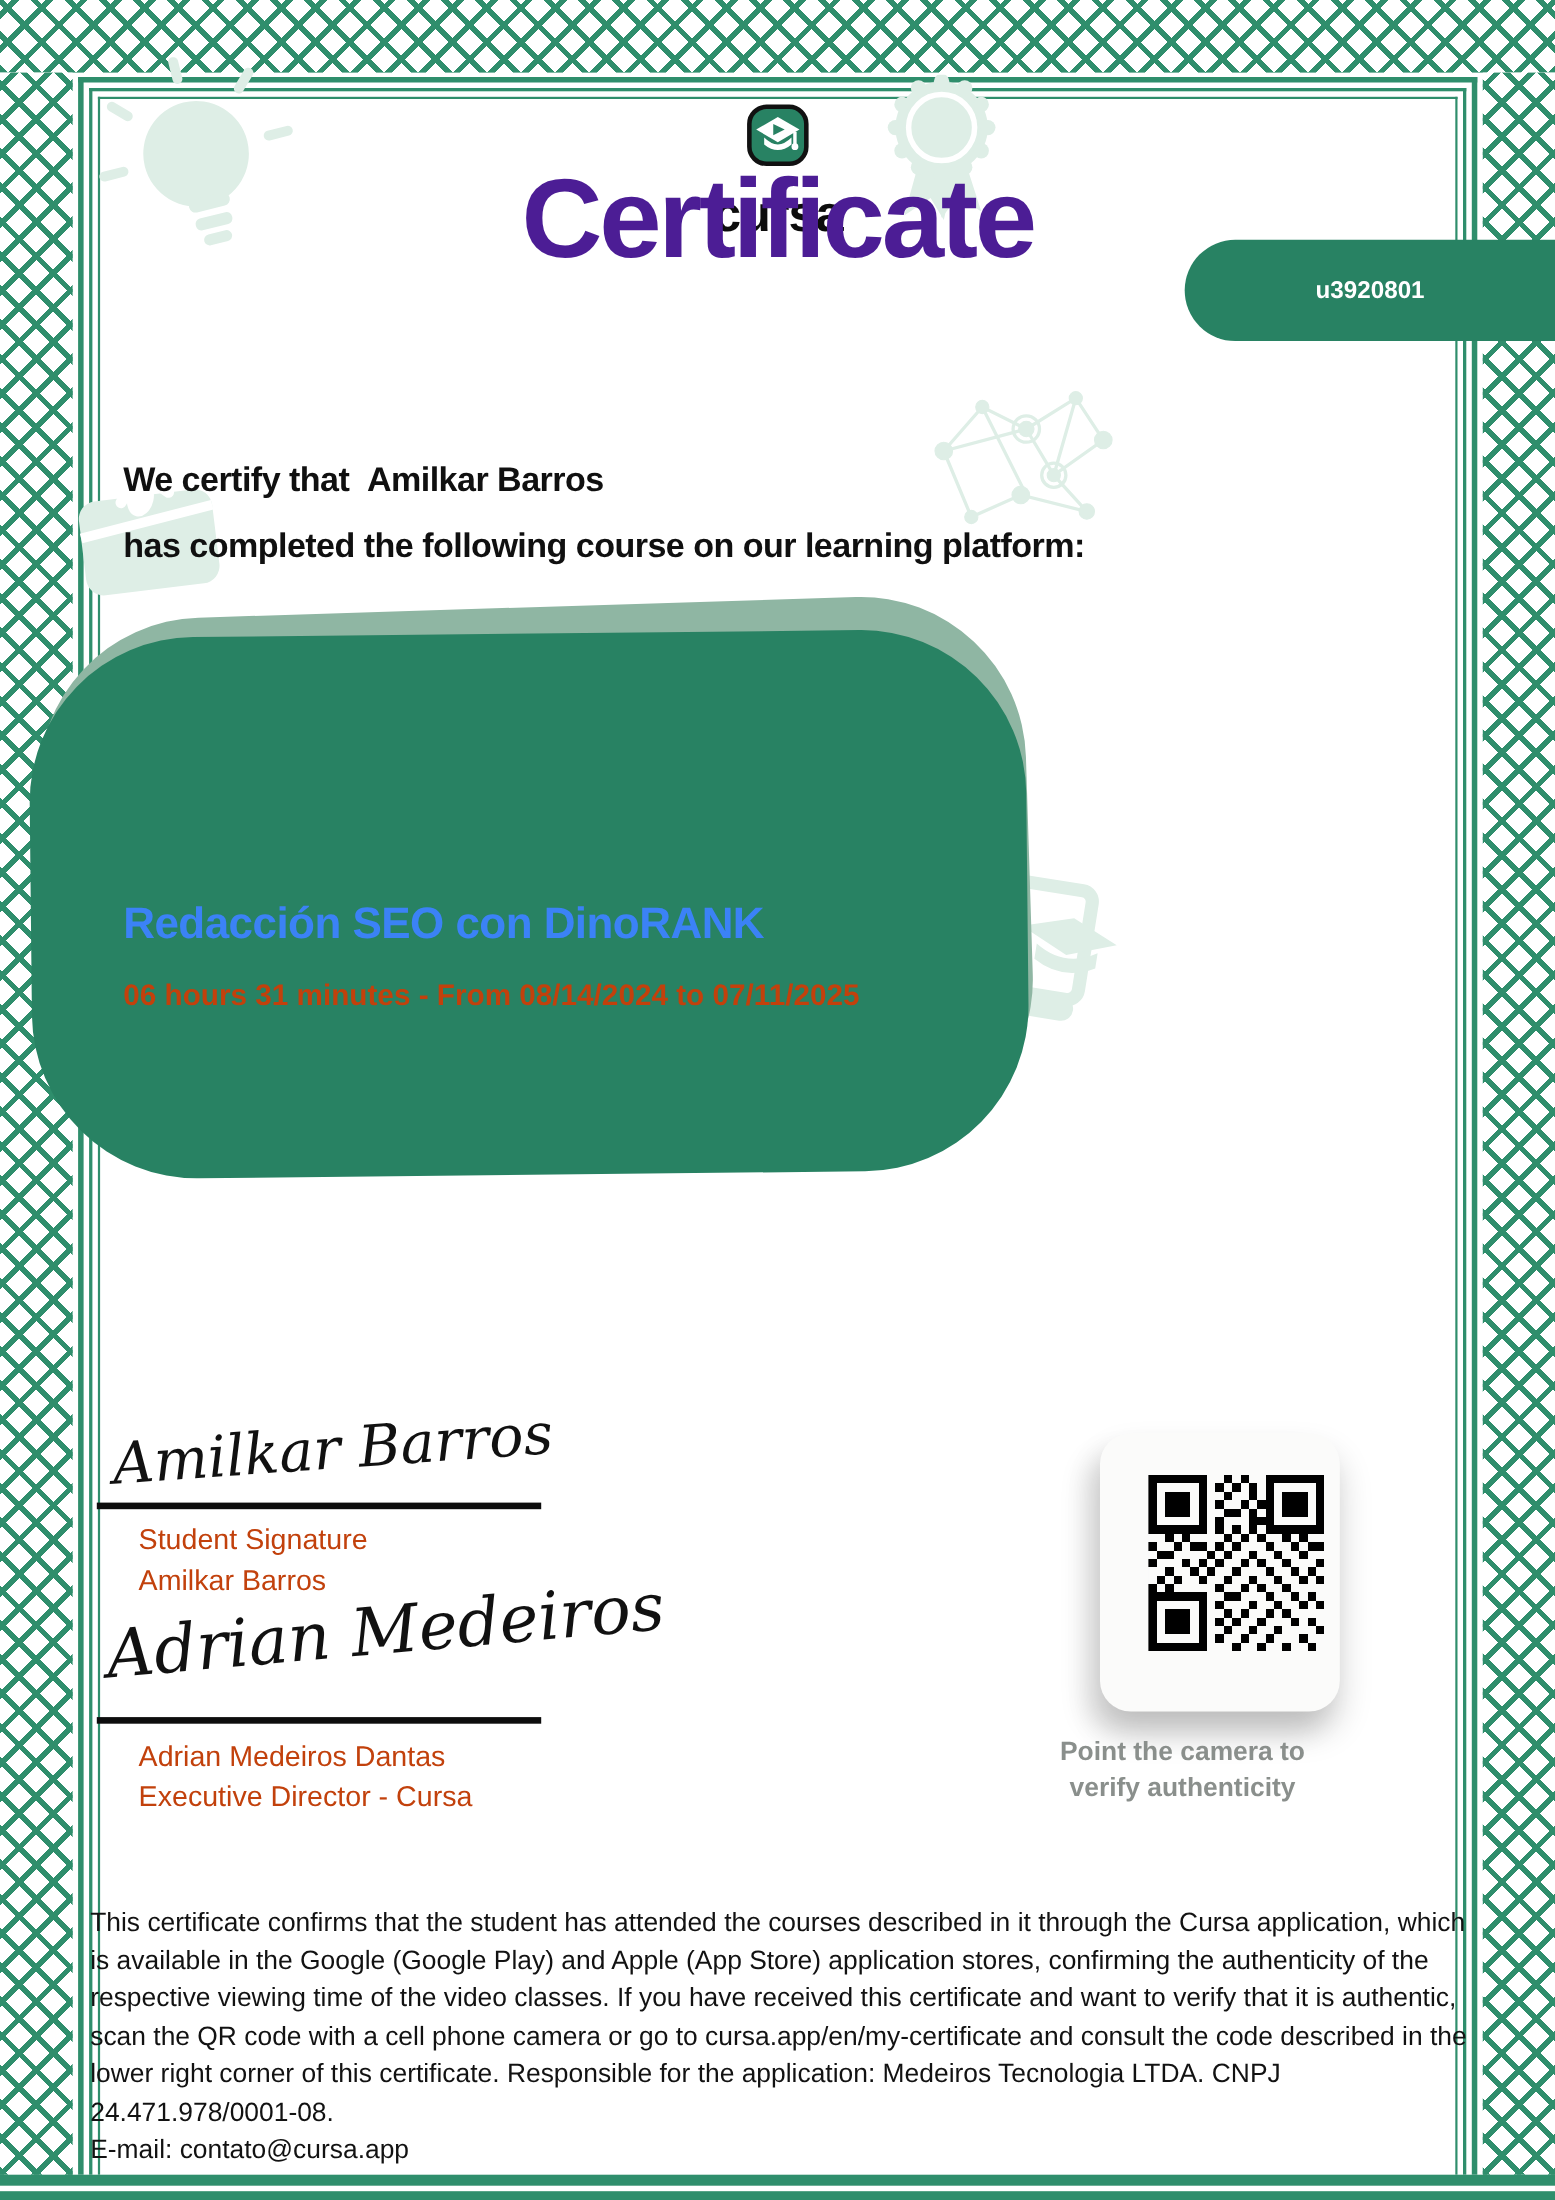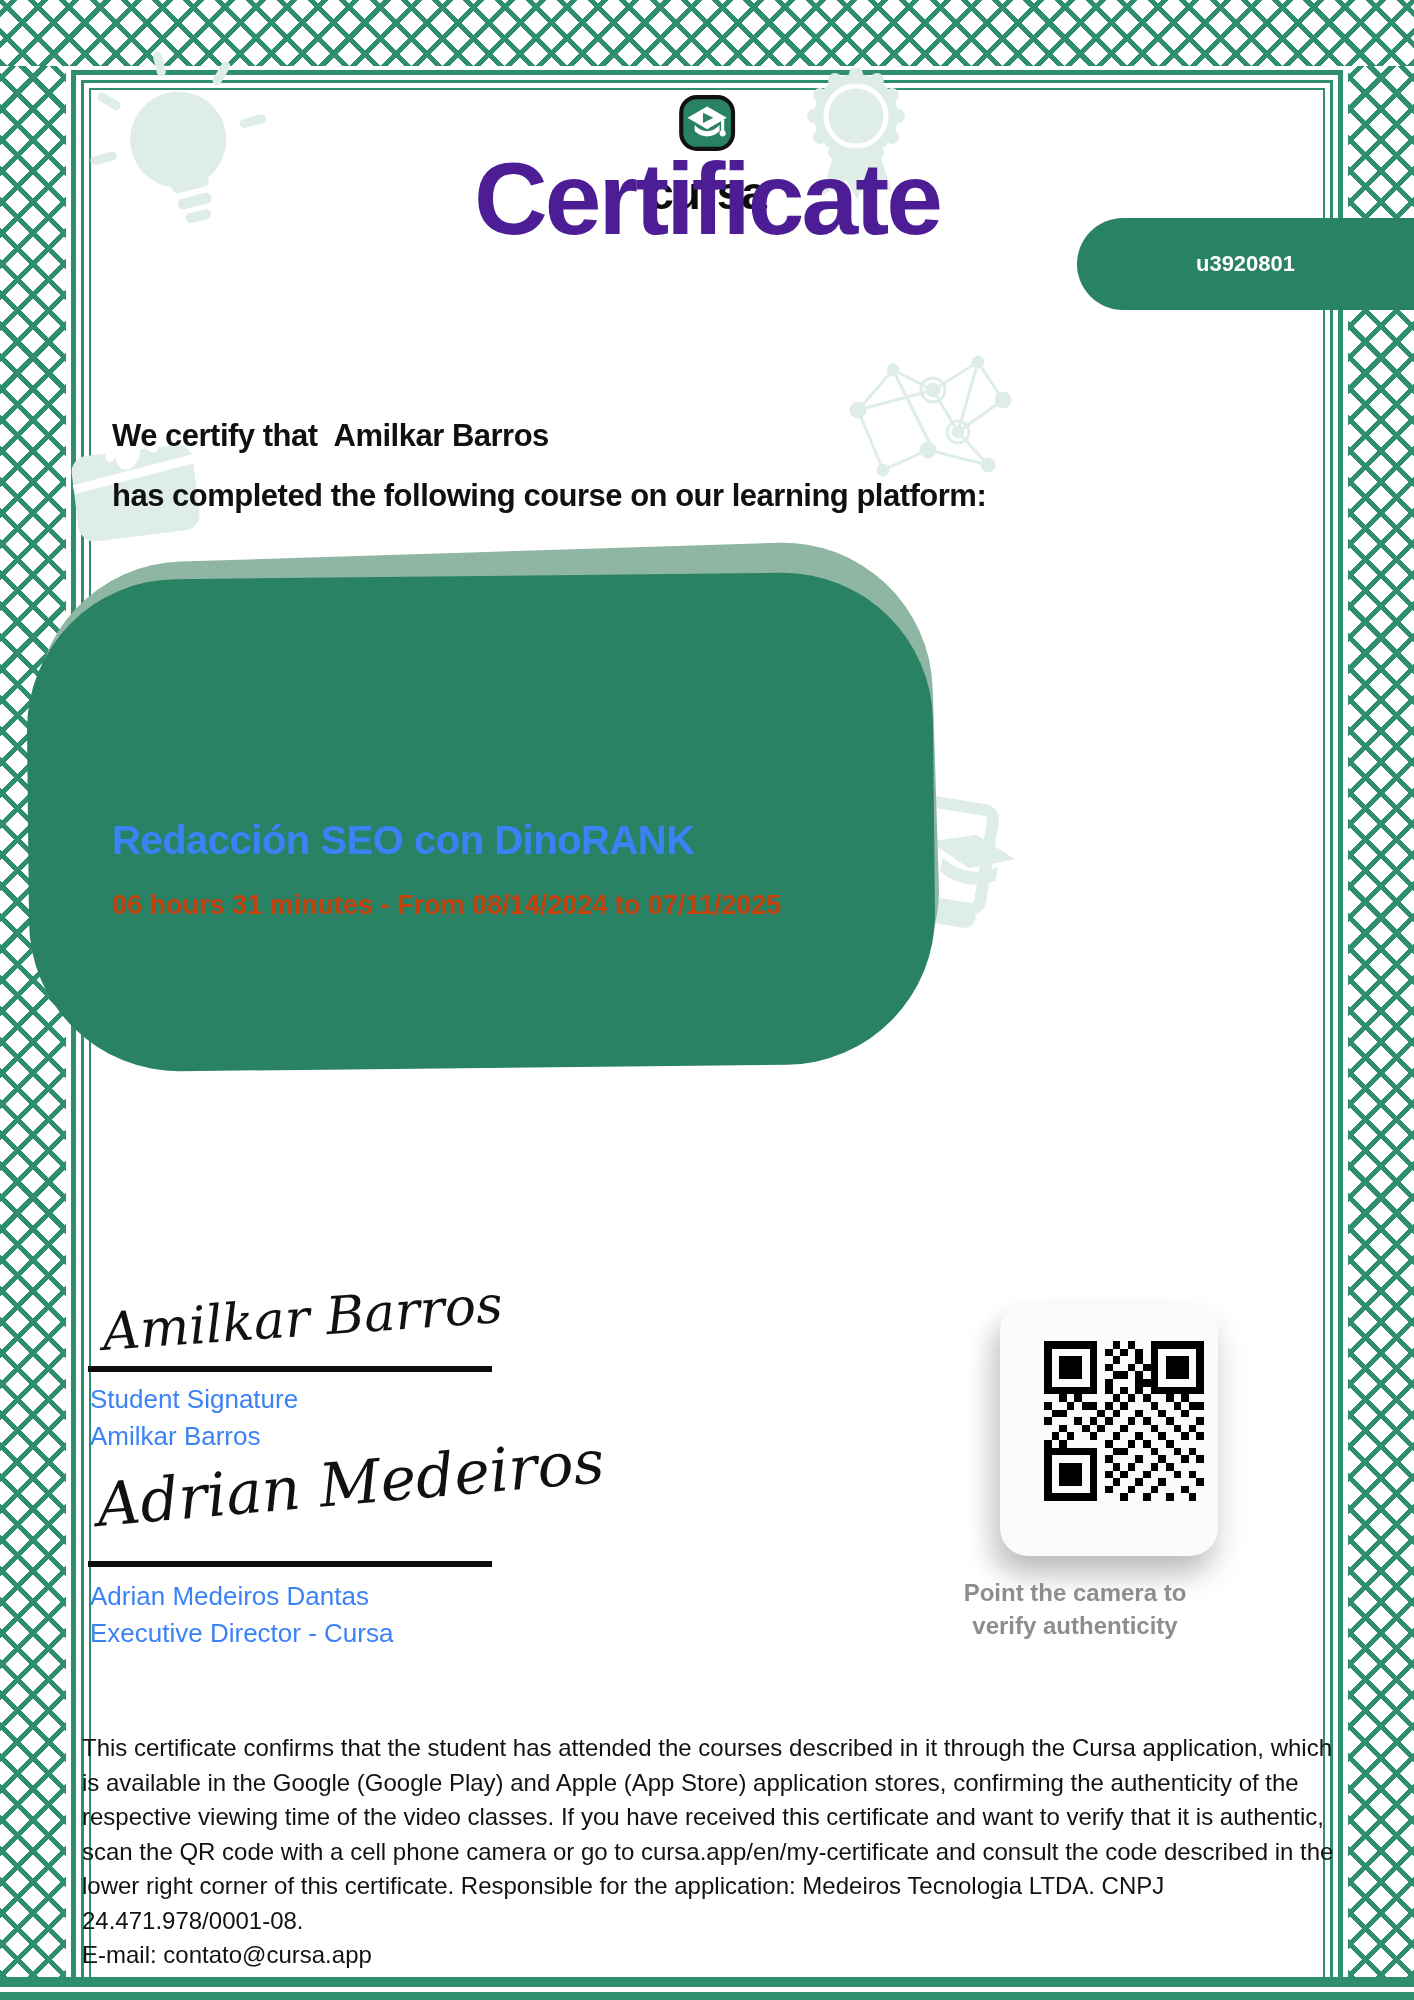--- a/index.html
+++ b/index.html
@@ -64,21 +64,21 @@
     font-size:27px;font-weight:bold;}
 
   
   .script{font-family:"DejaVu Serif","Liberation Serif",serif;font-style:italic;
     color:#111;white-space:nowrap;}
   .sig1-script{position:absolute;left:102px;top:1288px;font-size:52px;transform:rotate(-4deg);}
   .sig2-script{position:absolute;left:96px;top:1448px;font-size:60px;transform:rotate(-5deg);}
   .sig-line{position:absolute;left:88px;width:404px;height:6px;background:#0d0d0d;}
   .sig1-line{top:1366px;}
   .sig2-line{top:1561px;}
-  .sig-labels{position:absolute;left:90px;font-size:26px;line-height:37px;color:#3b82f6;}
+  .sig-labels{position:absolute;left:90px;font-size:26px;line-height:37px;color:#c2410c;padding-left:36px;}
   .sig1-labels{top:1381px;}
   .sig2-labels{top:1578px;}
 
   
   .qr-card{position:absolute;left:1000px;top:1303px;width:218px;height:253px;
     background:#fbfbfa;border-radius:28px;
     box-shadow:0 18px 30px rgba(0,0,0,0.18), -14px 18px 24px rgba(0,0,0,0.10);}
   .qr-card svg{position:absolute;left:44px;top:38px;}
   .qr-caption{position:absolute;left:925px;top:1576px;width:300px;text-align:center;
     color:var(--muted);font-size:24px;font-weight:bold;line-height:33px;}

